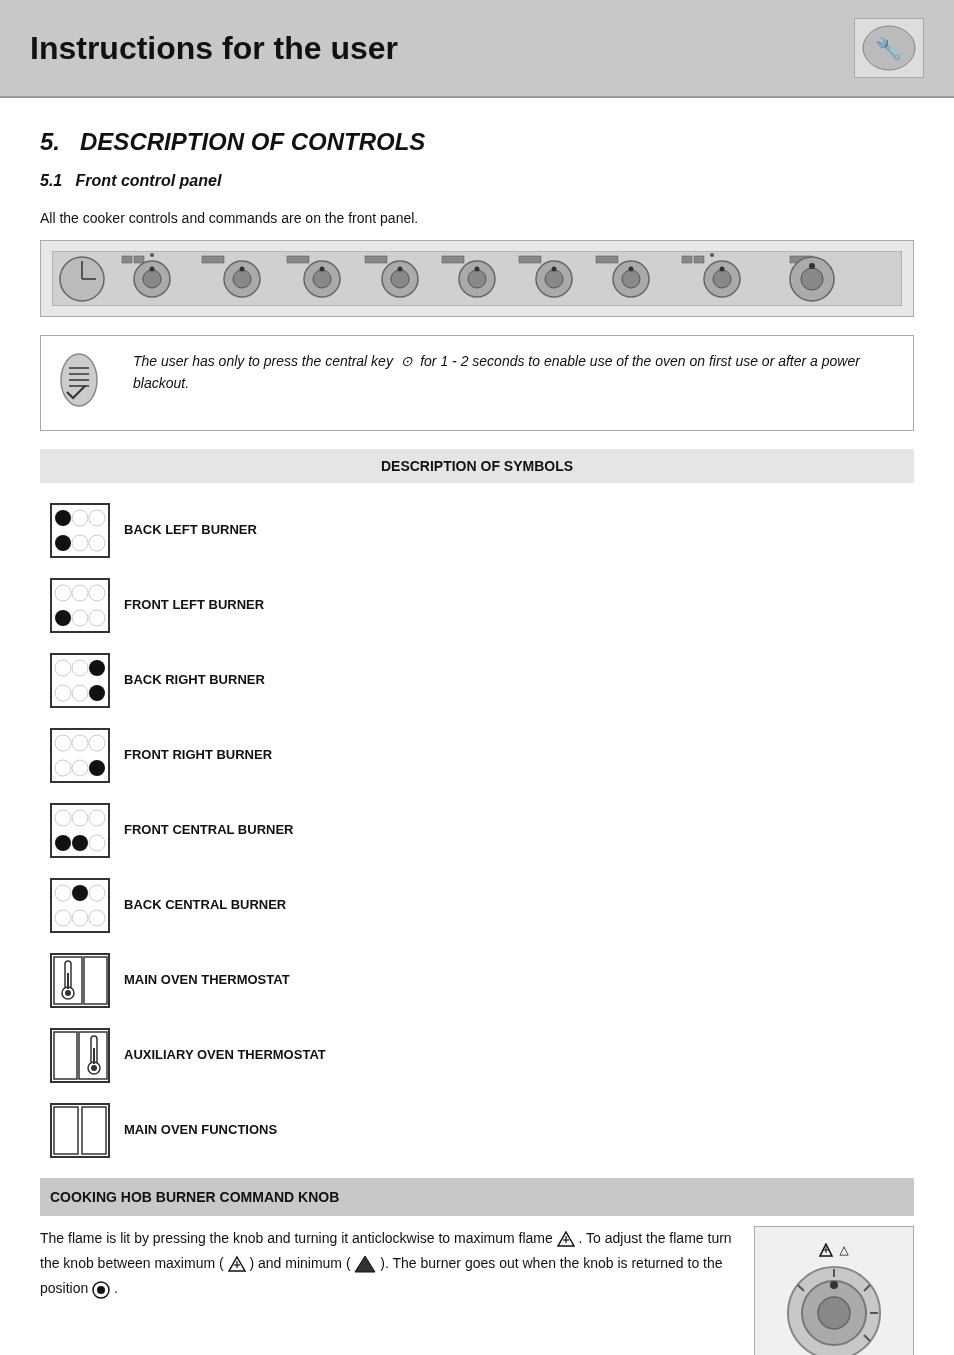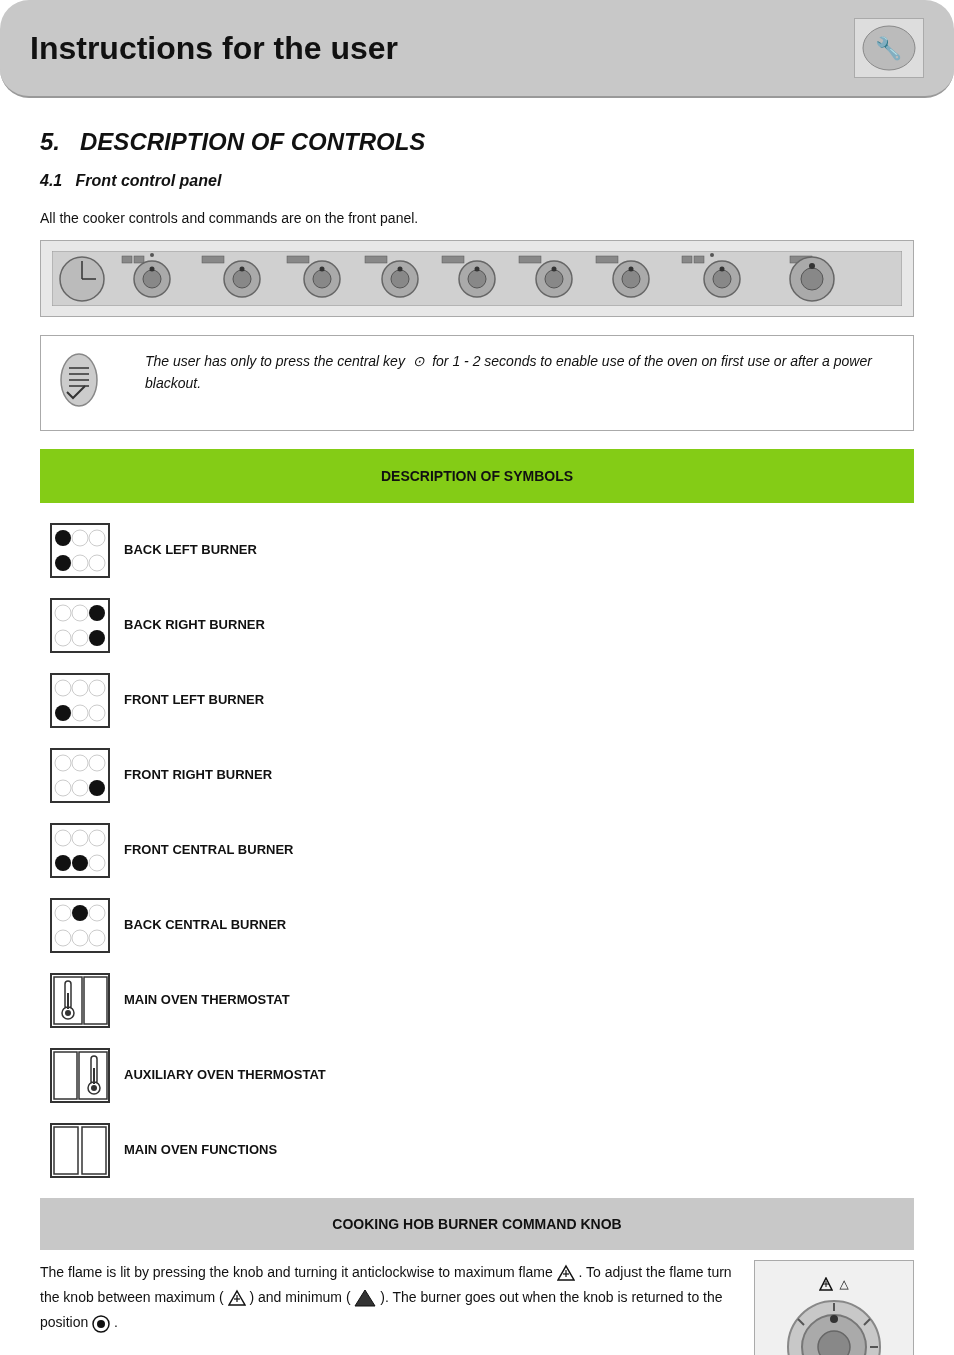--- a/index.html
+++ b/index.html
@@ -13,21 +13,20 @@
     }
 
     
     .header {
       background: #c8c8c8;
       display: flex;
       align-items: center;
       justify-content: space-between;
       padding: 18px 30px 18px 30px;
       border-bottom: 2px solid #999;
-      border-radius: 29px;
     }
     .header-title {
       font-size: 32px;
       font-weight: bold;
       color: #111;
     }
     .header-logo {
       width: 70px;
       height: 60px;
       background: #ddd;
@@ -82,42 +81,42 @@
     .panel-svg {
       width: 850px;
       height: 55px;
     }
 
     
     .note-box {
       border: 1px solid #aaa;
       display: flex;
       align-items: flex-start;
-      gap: 28px;
+      gap: 16px;
       padding: 14px 16px;
       margin-bottom: 18px;
     }
     .note-icon {
       font-size: 38px;
       line-height: 1;
       flex-shrink: 0;
     }
     .note-text {
       font-size: 14px;
       font-style: italic;
       line-height: 1.6;
     }
 
     
     .symbols-header {
-      background: #84cc16;
+      background: #e5e5e5;
       font-weight: bold;
       font-size: 14px;
       text-align: center;
-      padding: 19px 10px;
+      padding: 9px 10px;
       margin-bottom: 10px;
     }
 
     .symbols-grid {
       display: grid;
       grid-template-columns: 1fr;
       gap: 0;
       margin-bottom: 10px;
     }
 
@@ -132,22 +131,22 @@
       font-size: 13px;
       font-weight: bold;
       line-height: 1.4;
     }
 
     
     .hob-header {
       background: #c8c8c8;
       font-weight: bold;
       font-size: 14px;
-      text-align: center;
-      padding: 18px 10px;
+      text-align: left;
+      padding: 11px 10px;
       margin-bottom: 10px;
     }
 
     .hob-content {
       display: flex;
       gap: 4px;
       align-items: flex-start;
       justify-content: flex-end;
     }
 
@@ -201,21 +200,21 @@
 
 <div class="content">
 
   <div class="section-title">
     <span>5.</span>
     &nbsp;
     <span>DESCRIPTION OF CONTROLS</span>
   </div>
 
   <div class="subsection-title">
-    <span>4.1</span>
+    <span>5.1</span>
     &nbsp;
     <span>Front control panel</span>
   </div>
   <div class="subsection-text">All the cooker controls and commands are on the front panel.</div>
 
   <div class="control-panel-box">
     <svg class="panel-svg" viewBox="0 0 850 55">
 
       <rect x="0" y="0" width="850" height="55" fill="#d0d0d0" stroke="#999" stroke-width="1"></rect>
 
@@ -324,39 +323,39 @@
         <circle cx="47" cy="40" r="8" fill="#fff" stroke="#ccc" stroke-width="1"></circle>
       </svg>
       <span class="symbol-label">BACK LEFT BURNER</span>
     </div>
 
     <div class="symbol-row">
       <svg width="60" height="55" viewBox="0 0 60 55">
         <rect x="1" y="1" width="58" height="53" fill="#fff" stroke="#333" stroke-width="2"></rect>
         <circle cx="13" cy="15" r="8" fill="#fff" stroke="#ccc" stroke-width="1"></circle>
         <circle cx="30" cy="15" r="8" fill="#fff" stroke="#ccc" stroke-width="1"></circle>
+        <circle cx="47" cy="15" r="8" fill="#fff" stroke="#ccc" stroke-width="1"></circle>
+        <circle cx="13" cy="40" r="8" fill="#111"></circle>
+        <circle cx="30" cy="40" r="8" fill="#fff" stroke="#ccc" stroke-width="1"></circle>
+        <circle cx="47" cy="40" r="8" fill="#fff" stroke="#ccc" stroke-width="1"></circle>
+      </svg>
+      <span class="symbol-label">FRONT LEFT BURNER</span>
+    </div>
+
+    <div class="symbol-row">
+      <svg width="60" height="55" viewBox="0 0 60 55">
+        <rect x="1" y="1" width="58" height="53" fill="#fff" stroke="#333" stroke-width="2"></rect>
+        <circle cx="13" cy="15" r="8" fill="#fff" stroke="#ccc" stroke-width="1"></circle>
+        <circle cx="30" cy="15" r="8" fill="#fff" stroke="#ccc" stroke-width="1"></circle>
         <circle cx="47" cy="15" r="8" fill="#111"></circle>
         <circle cx="13" cy="40" r="8" fill="#fff" stroke="#ccc" stroke-width="1"></circle>
         <circle cx="30" cy="40" r="8" fill="#fff" stroke="#ccc" stroke-width="1"></circle>
         <circle cx="47" cy="40" r="8" fill="#111"></circle>
       </svg>
       <span class="symbol-label">BACK RIGHT BURNER</span>
-    </div>
-
-    <div class="symbol-row">
-      <svg width="60" height="55" viewBox="0 0 60 55">
-        <rect x="1" y="1" width="58" height="53" fill="#fff" stroke="#333" stroke-width="2"></rect>
-        <circle cx="13" cy="15" r="8" fill="#fff" stroke="#ccc" stroke-width="1"></circle>
-        <circle cx="30" cy="15" r="8" fill="#fff" stroke="#ccc" stroke-width="1"></circle>
-        <circle cx="47" cy="15" r="8" fill="#fff" stroke="#ccc" stroke-width="1"></circle>
-        <circle cx="13" cy="40" r="8" fill="#111"></circle>
-        <circle cx="30" cy="40" r="8" fill="#fff" stroke="#ccc" stroke-width="1"></circle>
-        <circle cx="47" cy="40" r="8" fill="#fff" stroke="#ccc" stroke-width="1"></circle>
-      </svg>
-      <span class="symbol-label">FRONT LEFT BURNER</span>
     </div>
 
     <div class="symbol-row">
       <svg width="60" height="55" viewBox="0 0 60 55">
         <rect x="1" y="1" width="58" height="53" fill="#fff" stroke="#333" stroke-width="2"></rect>
         <circle cx="13" cy="15" r="8" fill="#fff" stroke="#ccc" stroke-width="1"></circle>
         <circle cx="30" cy="15" r="8" fill="#fff" stroke="#ccc" stroke-width="1"></circle>
         <circle cx="47" cy="15" r="8" fill="#fff" stroke="#ccc" stroke-width="1"></circle>
         <circle cx="13" cy="40" r="8" fill="#fff" stroke="#ccc" stroke-width="1"></circle>
         <circle cx="30" cy="40" r="8" fill="#fff" stroke="#ccc" stroke-width="1"></circle>

